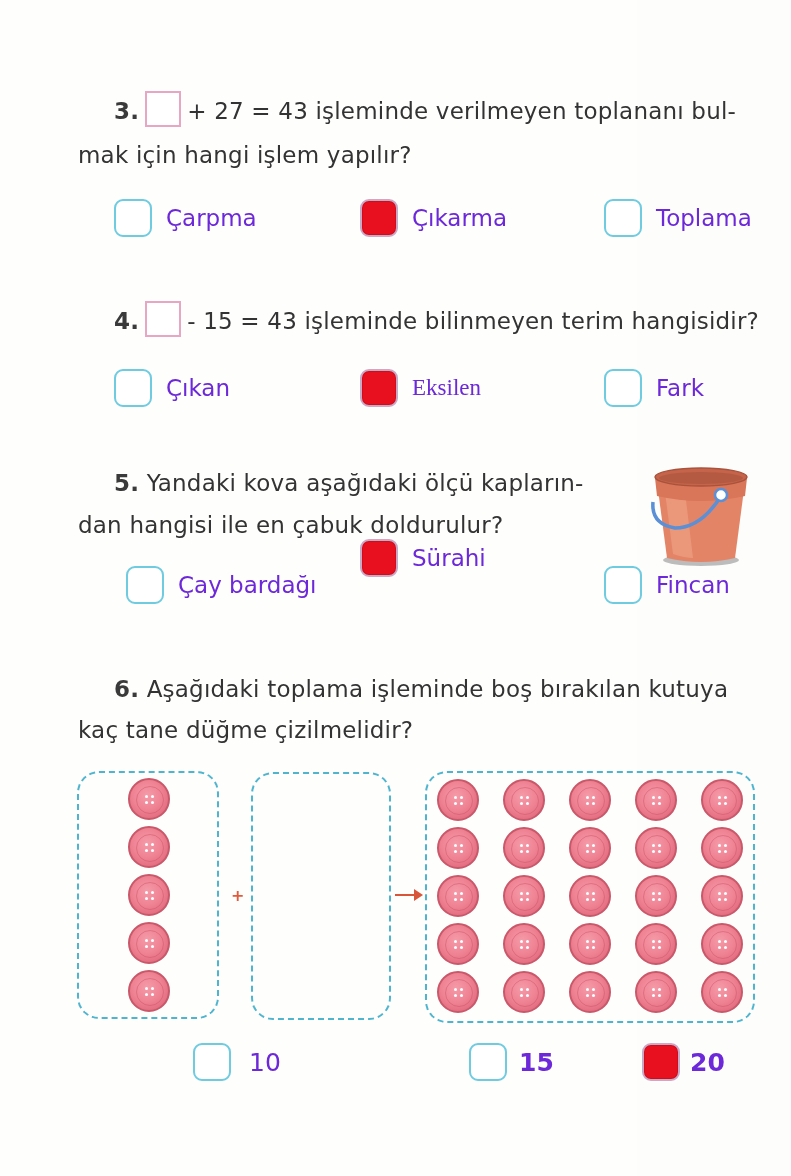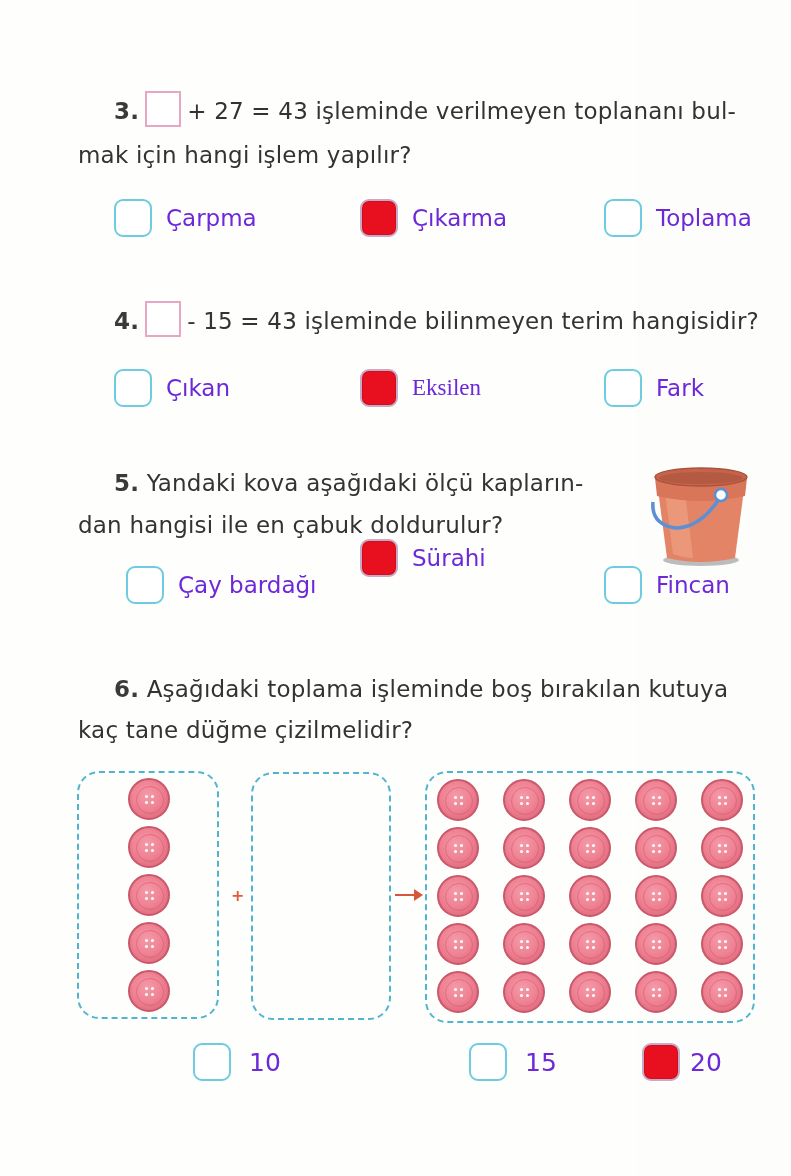--- a/index.html
+++ b/index.html
@@ -150,20 +150,20 @@
     <div class="button-disc"></div>
     <div class="button-disc"></div>
   </div>
 
   <div class="opt" style="left:193px; top:1042px;">
     <div class="cb"></div>
     <span class="opt-label num-label" style="margin-left:18px;">10</span>
   </div>
   <div class="opt" style="left:469px; top:1042px;">
     <div class="cb"></div>
-    <span class="opt-label num-label" style="margin-left:18px;">15</span>
+    <span class="opt-label num-label" style="margin-left:12px;font-weight:bold;">15</span>
   </div>
   <div class="opt" style="left:642px; top:1042px;">
     <div class="cb checked"></div>
-    <span class="opt-label num-label" style="margin-left:10px;">20</span>
+    <span class="opt-label num-label" style="margin-left:10px;font-weight:bold;">20</span>
   </div>
 
 </div>
 
 </body></html>

